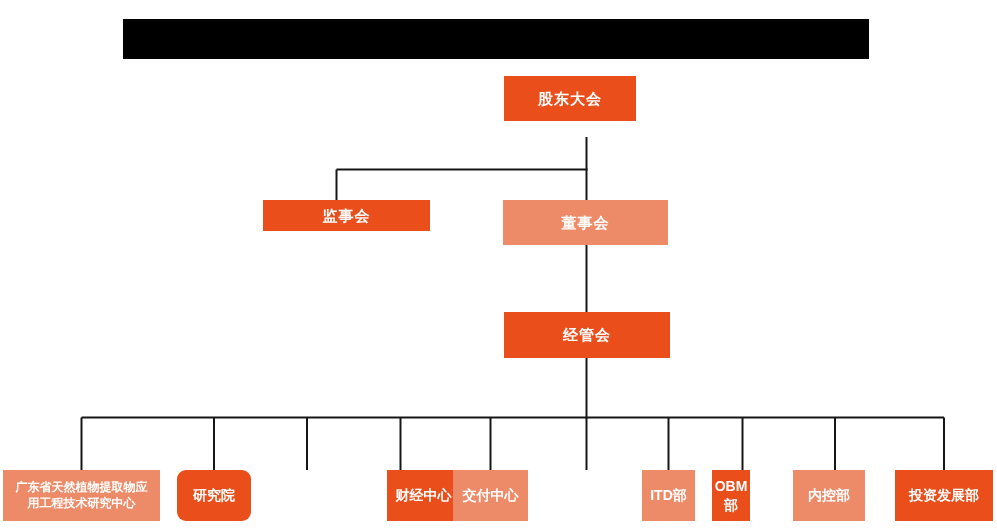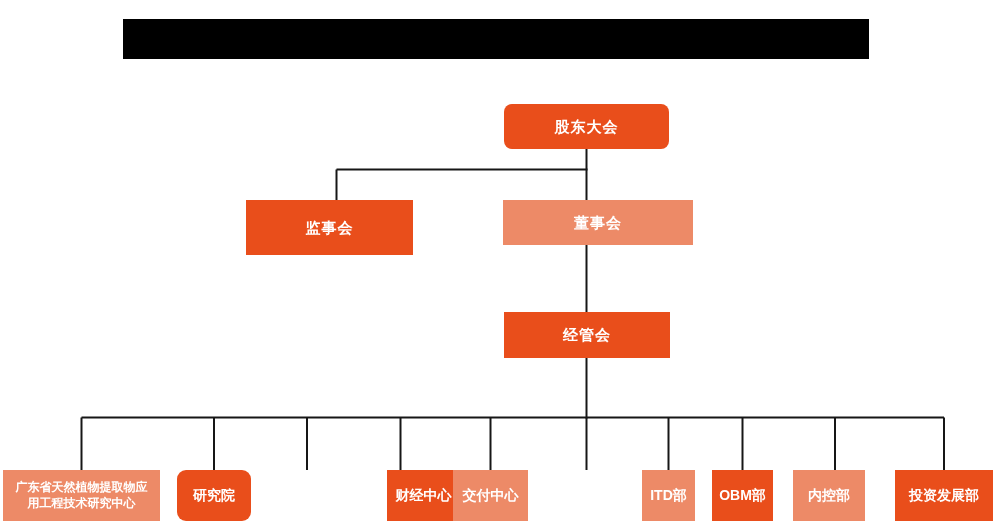--- a/index.html
+++ b/index.html
@@ -39,34 +39,34 @@
     box-sizing: border-box;
     line-height: 1.3;
   }
   .primary   { background: #e94e1b; }
   .secondary { background: #ed8a67; }
   .lvl { font-size: 15px; letter-spacing: 1px; }
   .dept { font-size: 14px; top: 470px; height: 51px; }
   .dept-long { font-size: 12px; padding: 2px 12px; letter-spacing: 0; }
 
   
-  .n-shareholders { left: 504px; top: 104px;  width: 165px; height: 45px; border-radius: 8px; }
-  .n-supervisors  { left: 246px; top: 200px; width: 167px; height: 55px; text-align: center; }
-  .n-directors    { left: 503px; top: 200px; width: 190px; height: 45px; }
+  .n-shareholders { left: 504px; top: 76px;  width: 132px; height: 45px; }
+  .n-supervisors  { left: 263px; top: 200px; width: 167px; height: 31px; text-align: center; }
+  .n-directors    { left: 503px; top: 200px; width: 165px; height: 45px; }
   .n-management   { left: 504px; top: 312px; width: 166px; height: 46px; }
 
   
   .d0 { left: 3px;   width: 157px; }
   .d1 { left: 177px; width: 74px; border-radius: 9px; }
   .d2 { left: 267px; width: 80px; }
   .d3 { left: 363px; width: 73px; margin-left: 24px; }
   .d4 { left: 453px; width: 75px; }
   .d5 { left: 545px; width: 82px; }
   .d6 { left: 642px; width: 53px; }
-  .d7 { left: 712px; width: 61px; }
+  .d7 { left: 712px; width: 38px; }
   .d8 { left: 793px; width: 72px; }
   .d9 { left: 895px; width: 98px; }
 </style>
 </head>
 <body>
 
 <div class="stage">
 
   <div class="redaction-bar"></div>
 

